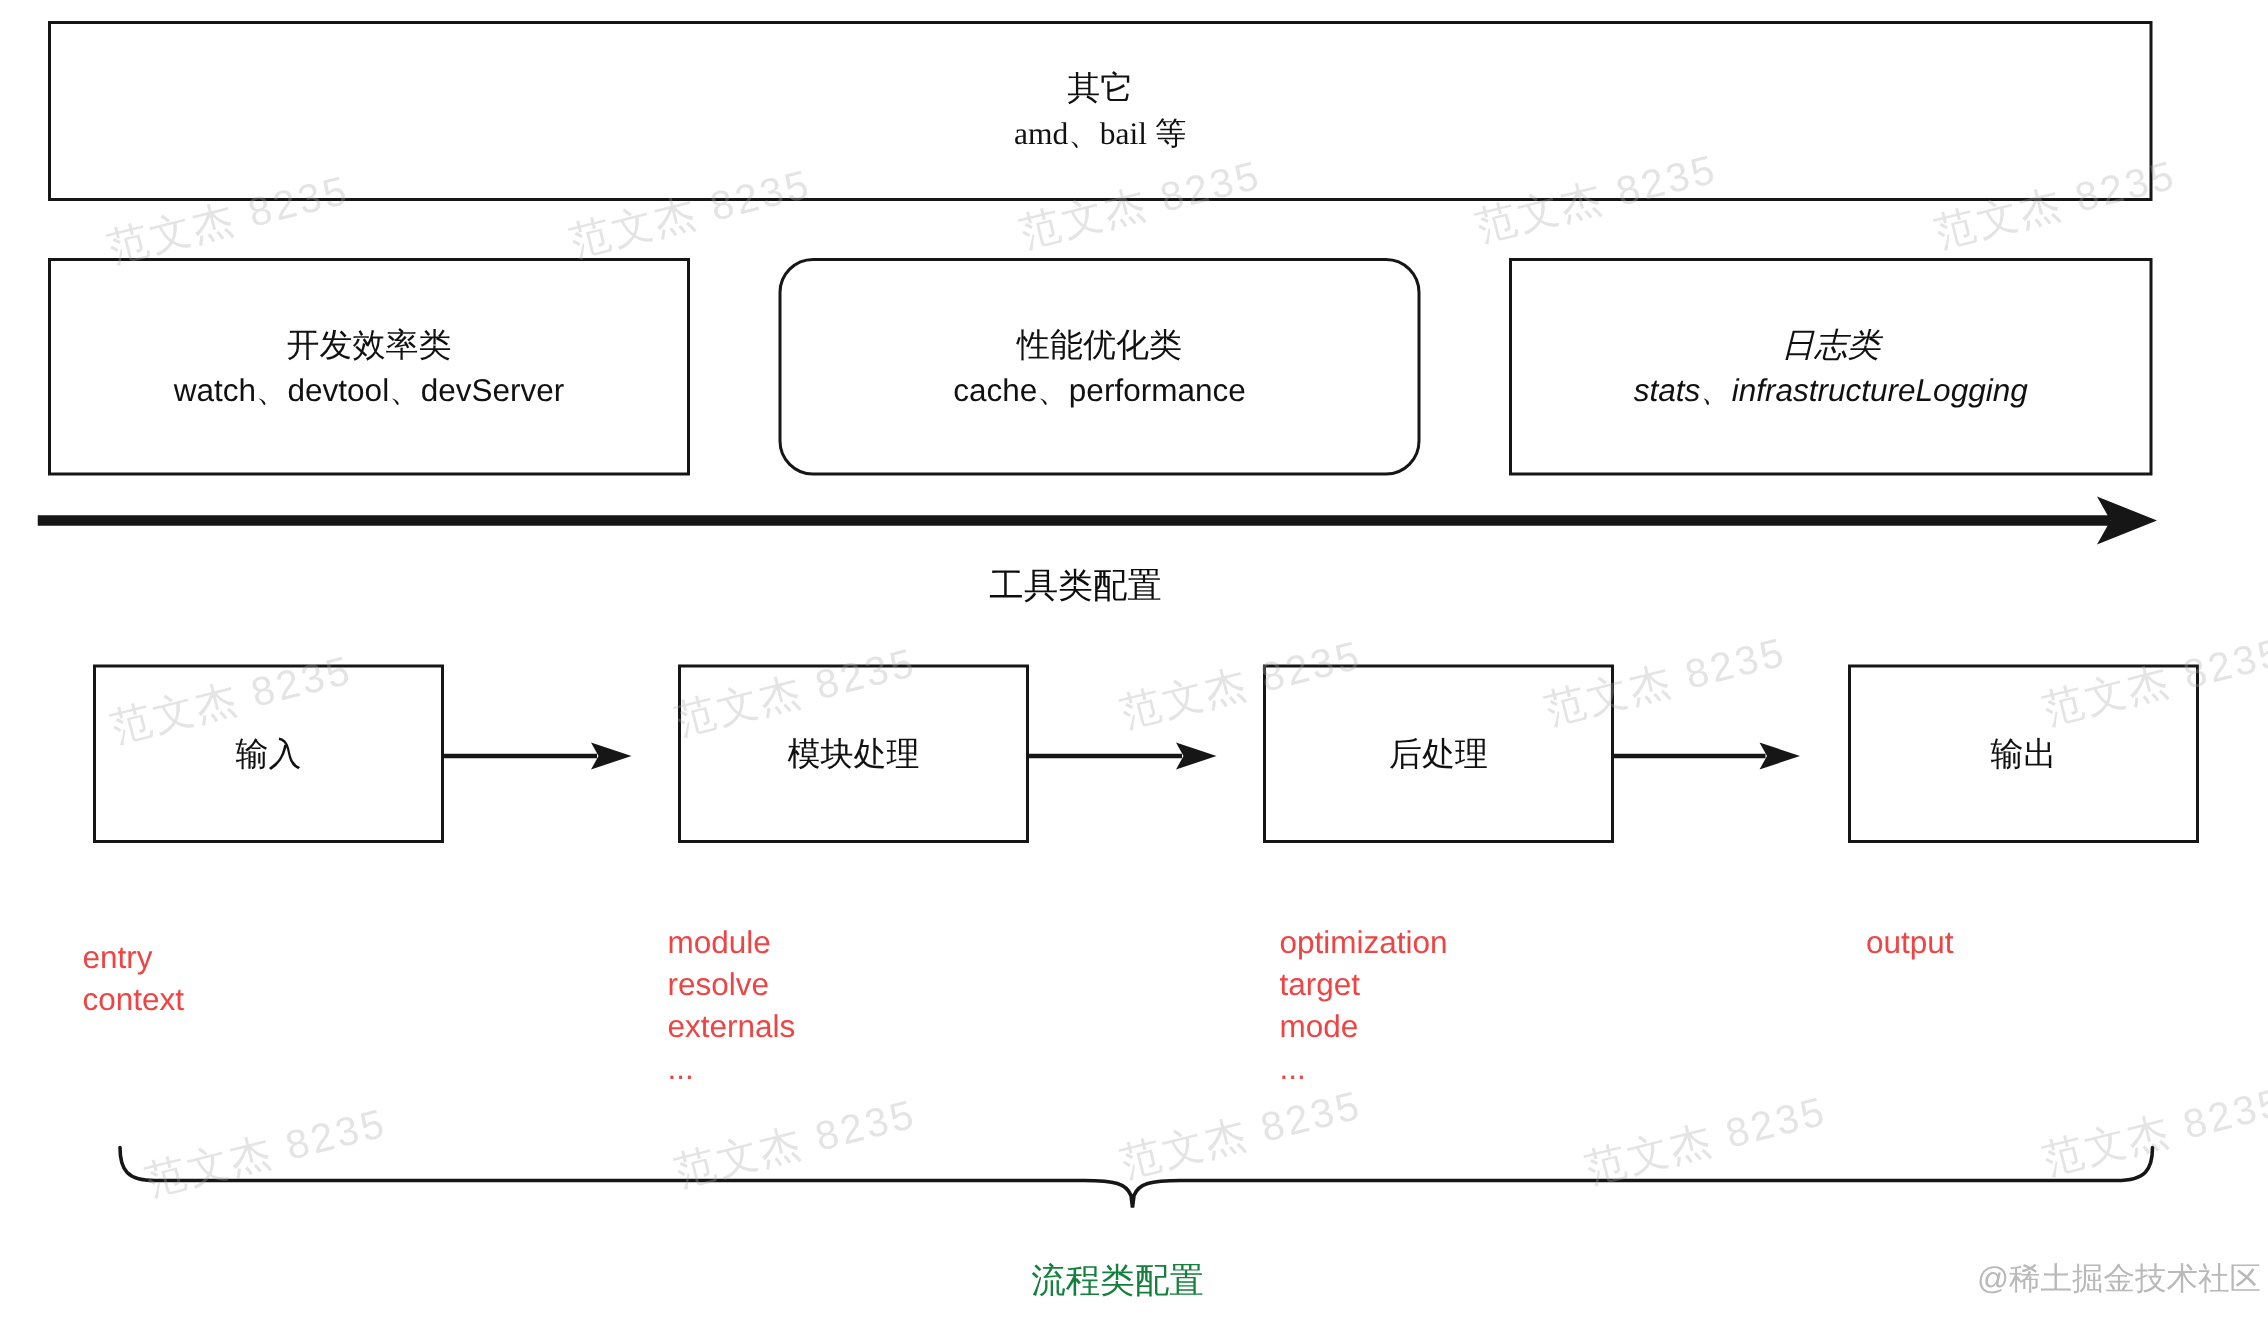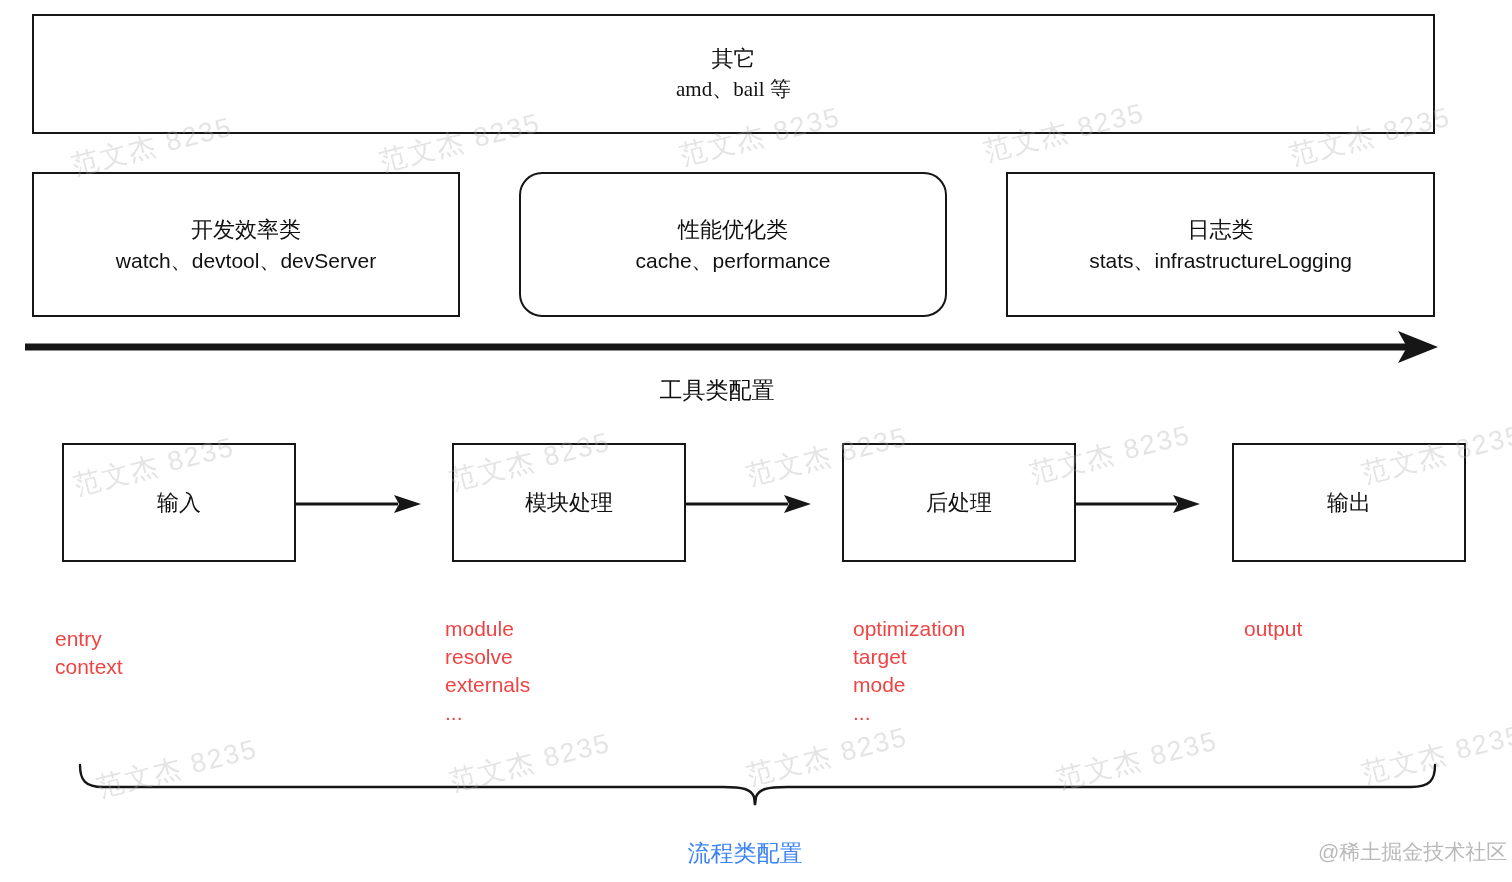--- a/index.html
+++ b/index.html
@@ -27,21 +27,21 @@
     z-index: 2;
   }
   .box .title   { font-size: 22px; line-height: 31px; color: #111; }
   .box .subtitle{ font-size: 21px; line-height: 31px; color: #111; }
 
   .top-box { left: 32px; top: 14px; width: 1403px; height: 120px; border-width: 2px; font-family: Liberation Serif, serif; }
 
   .cat-box { top: 172px; height: 145px; }
   .cat-box.c0 { left: 32px;   width: 428px; }
   .cat-box.c1 { left: 519px;  width: 428px; border-radius: 23px; }
-  .cat-box.c2 { left: 1006px; width: 429px; }
+  .cat-box.c2 { left: 1006px; width: 429px; font-style: italic; }
 
   .flow-box { top: 443px; height: 119px; margin-left: 30px; }
   .flow-box .title { font-size: 22px; }
   .flow-box.f0 { left: 32px;   width: 234px; }
   .flow-box.f1 { left: 422px;  width: 234px; }
   .flow-box.f2 { left: 812px;  width: 234px; }
   .flow-box.f3 { left: 1202px; width: 234px; }
 
   .axis-arrow { position: absolute; left: 25px; top: 330px; z-index: 2; }
   .axis-label {
@@ -56,21 +56,21 @@
 
   .props { position: absolute; font-size: 21px; line-height: 28px; color: #ef4444; z-index: 2; }
   .props.p0 { left: 55px;   top: 625px; }
   .props.p1 { left: 445px;  top: 615px; }
   .props.p2 { left: 853px;  top: 615px; }
   .props.p3 { left: 1244px; top: 615px; }
 
   .brace { position: absolute; left: 77px; top: 763px; z-index: 2; }
   .flow-label {
     position: absolute; left: 615px; top: 838px; width: 260px;
-    text-align: center; font-size: 23px; color: #3b82f6; z-index: 2;
+    text-align: center; font-size: 23px; color: #15803d; z-index: 2;
   }
 
   .watermark {
     position: absolute;
     font-size: 27px;
     color: rgba(170,170,170,0.32);
     transform: rotate(-14deg);
     white-space: nowrap;
     z-index: 5;
     pointer-events: none;

